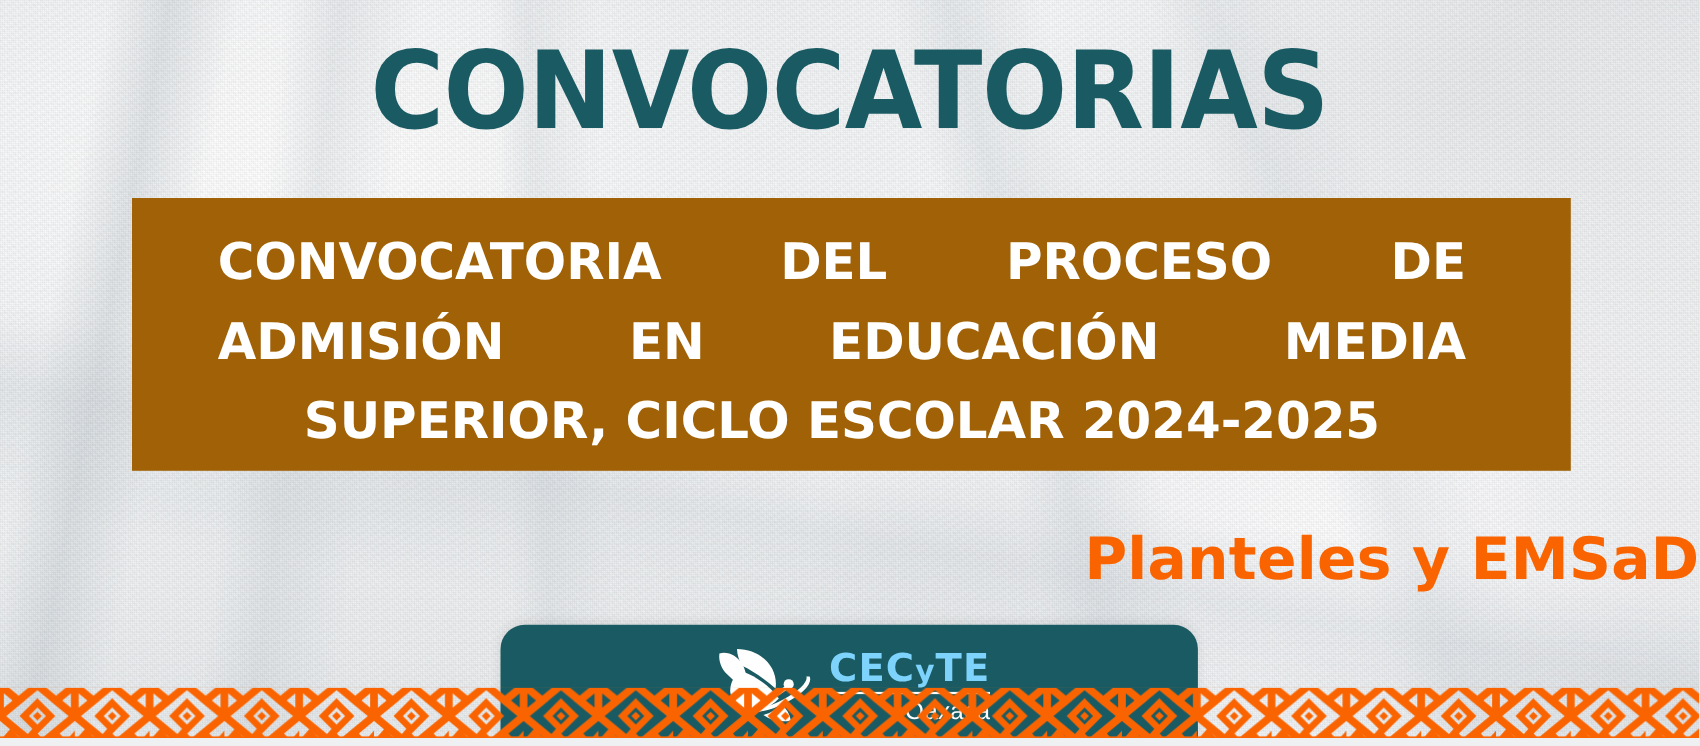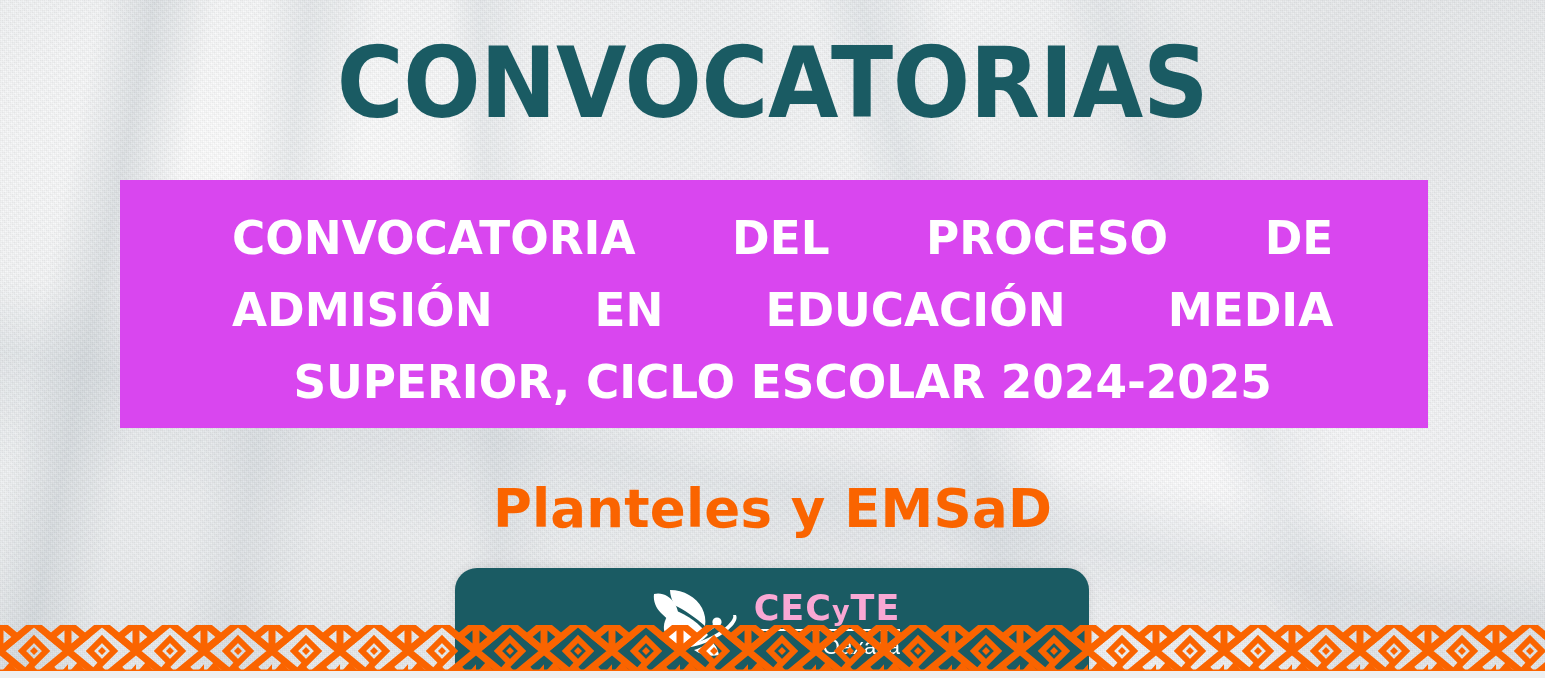--- a/index.html
+++ b/index.html
@@ -49,57 +49,57 @@
     font-size:98px;line-height:1.0;font-weight:bold;letter-spacing:-0.5px;
     color:#1a5b63;
     font-family:"DejaVu Sans","Liberation Sans",sans-serif;
     transform:scaleX(.93);transform-origin:50% 50%;
     white-space:nowrap;
   }
 
   
   #banner{
     position:absolute;left:120px;top:180px;width:1308px;height:248px;
-    background:#d946ef;
+    background:#a16207;
     box-sizing:border-box;
-    padding:22px 78px 0 112px;
+    padding:22px 78px 0 78px;
   }
   .bline{
     color:#ffffff;font-weight:bold;
     font-family:"DejaVu Sans","Liberation Sans",sans-serif;
     font-size:46px;line-height:72px;height:72px;
     display:flex;white-space:nowrap;
     transform:scaleX(.985);transform-origin:0 50%;
   }
   .bline.just{justify-content:space-between;}
   .bline.center{justify-content:center;}
   .bline span{display:inline-block;}
 
   
   #subtitle{
-    position:absolute;left:0;top:477px;width:1545px;text-align:center;
+    position:absolute;left:0;top:477px;width:1545px;text-align:right;
     color:#fa6400;font-weight:bold;
     font-family:"DejaVu Sans","Liberation Sans",sans-serif;
     font-size:53px;line-height:64px;letter-spacing:.2px;
   }
 
   
   #logo-card{
     position:absolute;left:455px;top:568px;width:634px;height:110px;
     background:#1a5b63;
     border-radius:22px 22px 0 0;
     display:flex;align-items:flex-start;justify-content:center;
     padding-top:20px;box-sizing:border-box;
     box-shadow:0 -2px 10px rgba(0,0,0,.08);
   }
   #logo-lockup{display:flex;align-items:center;gap:14px;}
   #logo-mark{width:96px;height:72px;flex:0 0 auto;}
   #logo-words{display:flex;flex-direction:column;align-items:flex-end;line-height:1;}
   #logo-cecyte{
-    color:#f9a8d4;font-weight:bold;font-size:35px;letter-spacing:1px;
+    color:#7dd3fc;font-weight:bold;font-size:35px;letter-spacing:1px;
     font-family:"DejaVu Sans","Liberation Sans",sans-serif;
     border-bottom:2px solid #ffffff;padding-bottom:3px;
   }
   #logo-cecyte .y{font-size:27px;vertical-align:baseline;}
   #logo-oaxaca{
     color:#fff;font-size:22px;margin-top:5px;letter-spacing:.3px;
     font-family:"Liberation Sans",sans-serif;
   }
 
   

